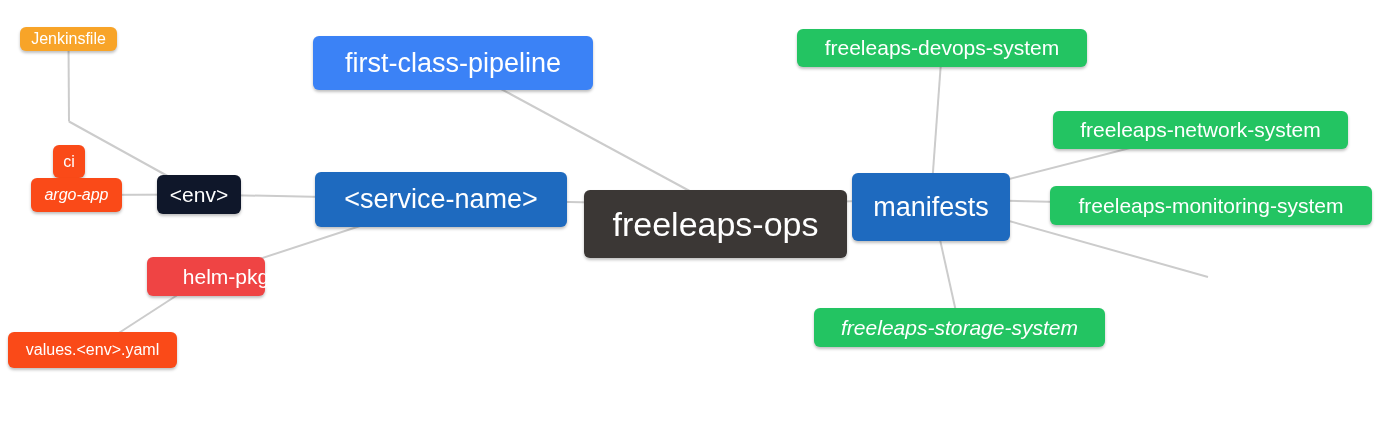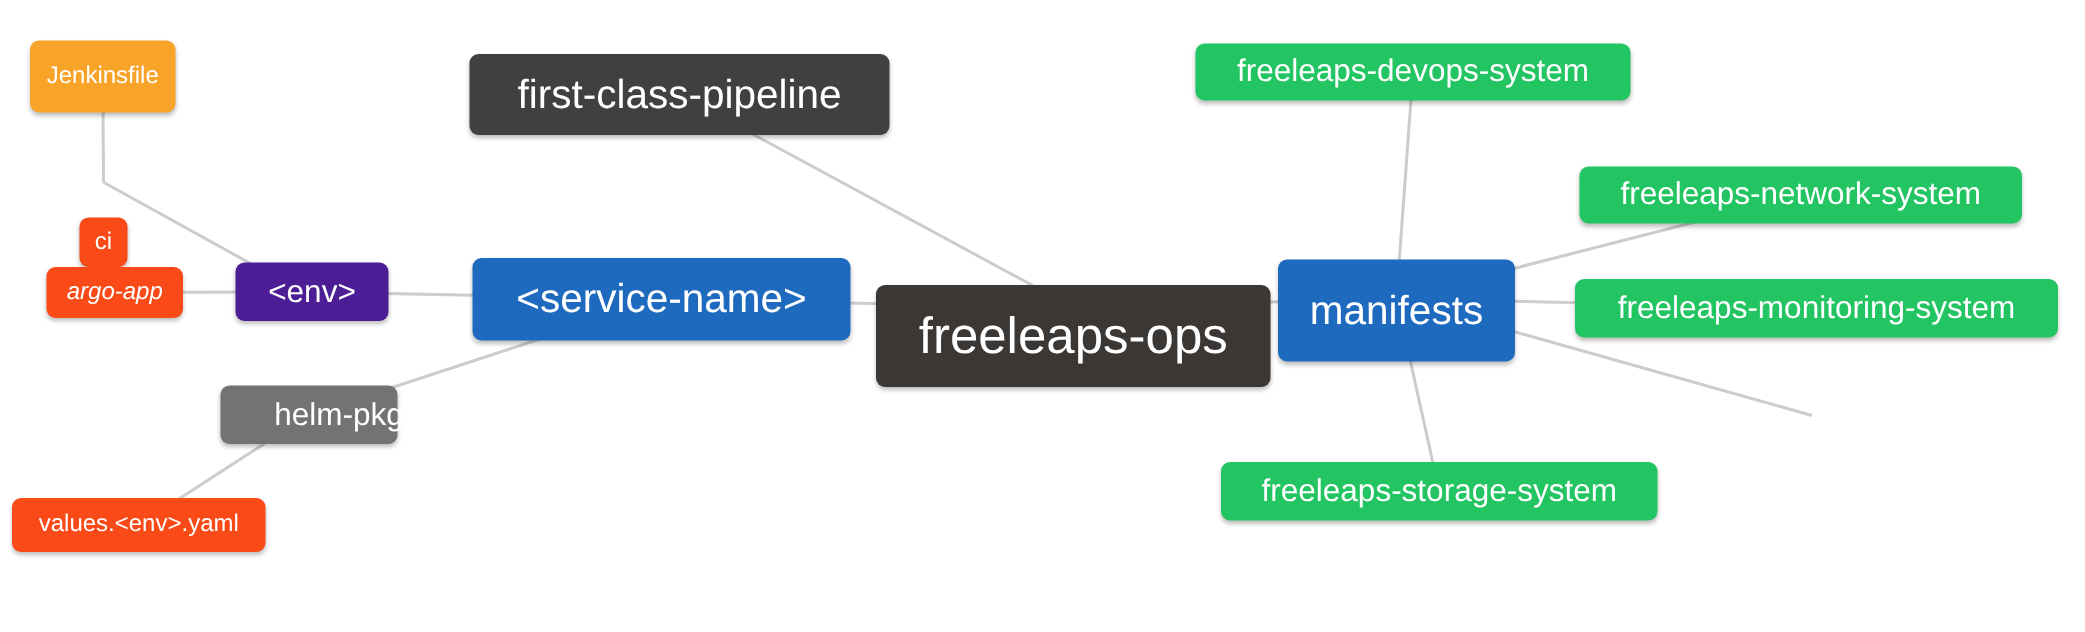--- a/index.html
+++ b/index.html
@@ -55,42 +55,42 @@
       <line x1="453" y1="63" x2="715.5" y2="205" stroke="#CCCCCC" stroke-width="2"></line>
       <line x1="441" y1="199.5" x2="715.5" y2="205" stroke="#CCCCCC" stroke-width="2"></line>
       <line x1="715.5" y1="205" x2="931" y2="199" stroke="#CCCCCC" stroke-width="2"></line>
       <line x1="931" y1="199" x2="942" y2="48" stroke="#CCCCCC" stroke-width="2"></line>
       <line x1="931" y1="199" x2="1200.5" y2="130" stroke="#CCCCCC" stroke-width="2"></line>
       <line x1="931" y1="199" x2="1211" y2="205.5" stroke="#CCCCCC" stroke-width="2"></line>
       <line x1="931" y1="199" x2="1208" y2="277" stroke="#CCCCCC" stroke-width="2"></line>
       <line x1="931" y1="199" x2="959.5" y2="327.5" stroke="#CCCCCC" stroke-width="2"></line>
     </svg>
 
-  <div class="node lvl3" style="left: 20px; top: 27px; width: 97px; height: 48px; background: rgb(248, 164, 40);">Jenkinsfile</div>
+  <div class="node lvl3" style="left: 20px; top: 27px; width: 97px; height: 24px; background: rgb(248, 164, 40);">Jenkinsfile</div>
 
   <div class="node lvl3" style="left: 53px; top: 105px; width: 32px; height: 33px; background: rgb(250, 74, 24); margin-top: 40px;">ci</div>
 
   <div class="node lvl3" style="left: 31px; top: 178px; width: 91px; height: 34px; background: rgb(250, 74, 24); font-style: italic;">argo-app</div>
 
-  <div class="node lvl2" style="left: 157px; top: 175px; width: 102px; height: 39px; background: #4c1d95;">&lt;env&gt;</div>
+  <div class="node lvl2" style="left: 157px; top: 175px; width: 84px; height: 39px; background: #0f172a;">&lt;env&gt;</div>
 
-  <div class="node lvl2" style="left: 147px; top: 257px; width: 118px; height: 39px; background: #737373; padding-left: 40px;">helm-pkg</div>
+  <div class="node lvl2" style="left: 147px; top: 257px; width: 118px; height: 39px; background: #ef4444; padding-left: 40px;">helm-pkg</div>
 
   <div class="node lvl3" style="left: 8px; top: 332px; width: 169px; height: 36px; background: rgb(250, 74, 24);">values.&lt;env&gt;.yaml</div>
 
-  <div class="node lvl1" style="left: 313px; top: 36px; width: 280px; height: 54px; background: #404040;">first-class-pipeline</div>
+  <div class="node lvl1" style="left: 313px; top: 36px; width: 280px; height: 54px; background: #3b82f6;">first-class-pipeline</div>
 
   <div class="node lvl1" style="left: 315px; top: 172px; width: 252px; height: 55px; background: rgb(30, 106, 191);">&lt;service-name&gt;</div>
 
   <div class="node lvl0" style="left: 584px; top: 171px; width: 263px; height: 68px; background: rgb(59, 55, 53);">freeleaps-ops</div>
 
   <div class="node lvl1" style="left: 852px; top: 173px; width: 158px; height: 68px; background: rgb(30, 106, 191);">manifests</div>
 
   <div class="node lvl2" style="left: 797px; top: 29px; width: 290px; height: 38px; background: rgb(35, 196, 98);">freeleaps-devops-system</div>
 
   <div class="node lvl2" style="left: 1053px; top: 111px; width: 295px; height: 38px; background: rgb(35, 196, 98);">freeleaps-network-system</div>
 
   <div class="node lvl2" style="left: 1050px; top: 186px; width: 322px; height: 39px; background: rgb(35, 196, 98);">freeleaps-monitoring-system</div>
 
 
-  <div class="node lvl2" style="left: 814px; top: 308px; width: 291px; height: 39px; background: rgb(35, 196, 98);">freeleaps-storage-system</div>
+  <div class="node lvl2" style="left: 814px; top: 308px; width: 291px; height: 39px; background: rgb(35, 196, 98); font-style: italic;">freeleaps-storage-system</div>
 
 </div>
 
 </body></html>

